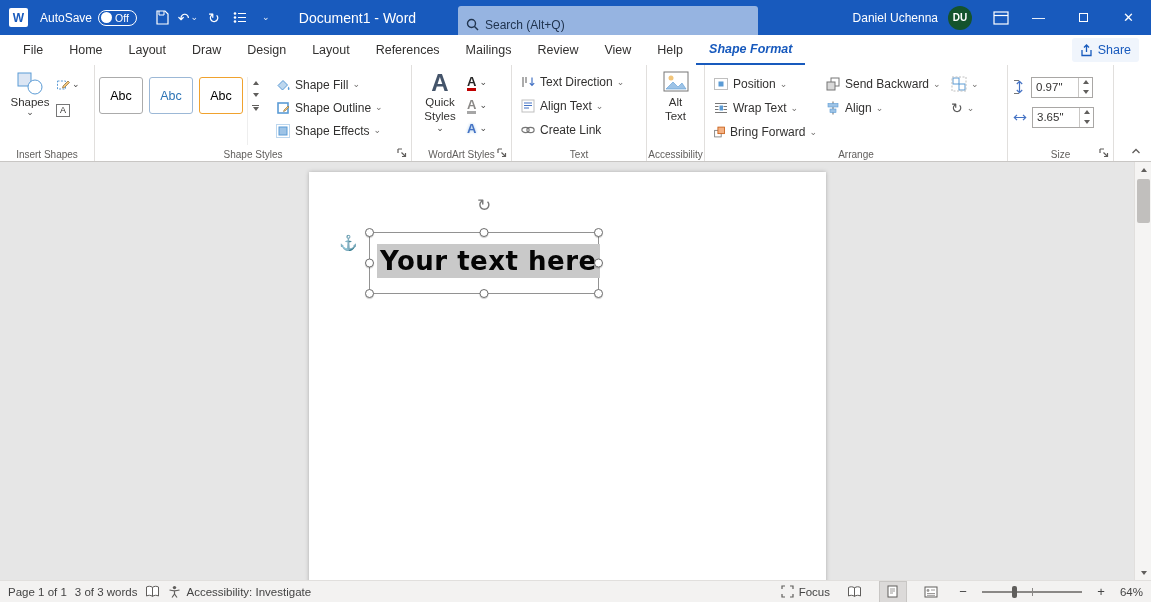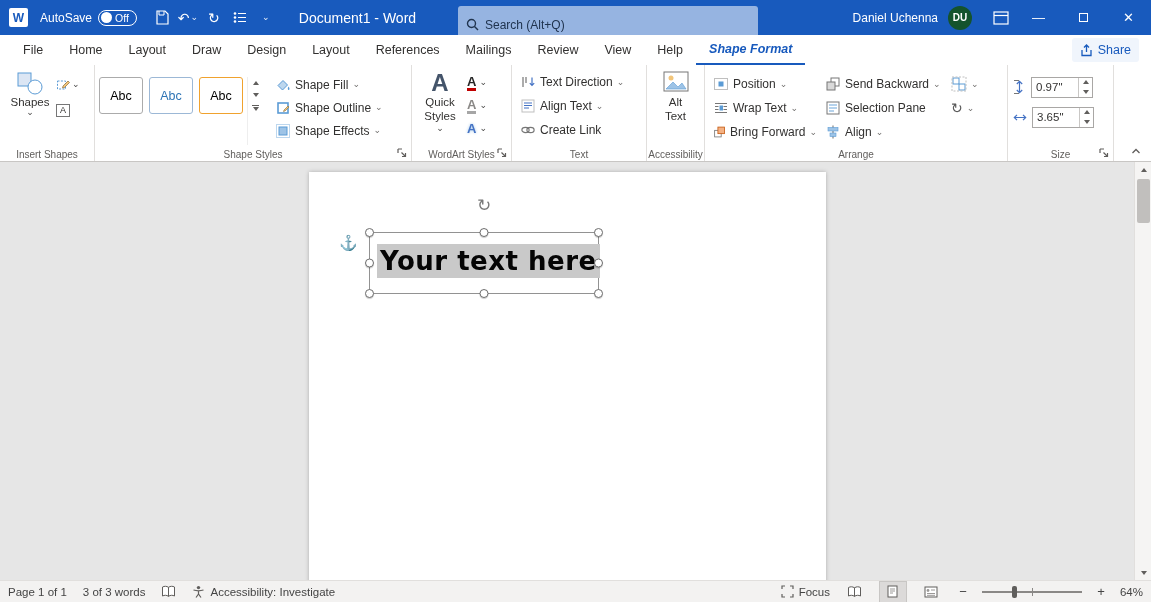--- a/index.html
+++ b/index.html
@@ -107,21 +107,21 @@
   .textbox { position:absolute; left:60px; top:60px; width:230px; height:62px; border:1.5px solid #929292; }
   .tb-text { position:absolute; left:7px; top:11px; font-family:"DejaVu Sans", sans-serif; font-weight:800; font-size:26px; letter-spacing:.5px; color:#050505; background:#c9c9c9; padding:2px 3px; white-space:nowrap; }
   .handle { position:absolute; width:9px; height:9px; border:1px solid #6e6e6e; border-radius:50%; background:#fff; box-shadow:0 1px 1px rgba(0,0,0,.2); }
   .rot-handle { position:absolute; left:50%; top:-36px; transform:translateX(-50%); font-size:17px; color:#7a7a7a; line-height:1; }
   .anchor { position:absolute; left:30px; top:62px; font-size:15px; color:#1f6fc5; }
   .vscroll { position:absolute; right:0; top:0; width:17px; height:100%; background:#f5f4f3; border-left:1px solid #e1dfdd; }
   .vs-arrow { position:absolute; left:0; width:17px; height:15px; display:grid; place-items:center; }
   .vs-thumb { position:absolute; left:2px; top:17px; width:13px; height:44px; background:#c1bfbd; border-radius:2px; }
 
   
-  .statusbar { height:22px; background:#f3f2f1; border-top:1px solid #e1dfdd; display:flex; align-items:center; font-size:11.5px; color:#444; padding:0 8px; gap:16px; flex:none; }
+  .statusbar { height:22px; background:#f3f2f1; border-top:1px solid #e1dfdd; display:flex; align-items:center; font-size:11.5px; color:#444; padding:0 8px; gap:8px; flex:none; }
   .sb-item { display:flex; align-items:center; gap:5px; white-space:nowrap; cursor:default; }
   .sb-right { margin-left:auto; display:flex; align-items:center; gap:12px; }
   .view-ico { width:26px; height:20px; display:grid; place-items:center; }
   .view-ico.active { background:#dcdad9; outline:1px solid #c8c6c4; }
   .zoom-track { position:relative; width:100px; height:14px; }
   .zoom-line { position:absolute; top:6.5px; left:0; right:0; height:1.5px; background:#8a8886; }
   .zoom-notch { position:absolute; top:3px; left:50%; width:1.5px; height:8px; background:#8a8886; }
   .zoom-thumb { position:absolute; top:1px; left:30px; width:5px; height:12px; background:#605e5c; border-radius:2px; }
   .zoom-pm { font-size:13px; color:#444; width:14px; text-align:center; }
   svg { display:block; }
@@ -398,27 +398,20 @@
         <div class="sbtn">
           <svg width="16" height="16" viewBox="0 0 16 16">
               <rect x="6" y="2" width="8" height="8" fill="#fff" stroke="#767676"></rect>
               <rect x="2" y="6" width="8" height="8" fill="#d9d9d9" stroke="#767676"></rect>
             </svg>
           <span>Send Backward</span>
           <span class="chev">⌄</span>
         </div>
         <div class="sbtn">
           <svg width="16" height="16" viewBox="0 0 16 16">
-              <rect x="2" y="2" width="12" height="12" fill="#fff" stroke="#767676"></rect>
-              <path d="M4 5 h8 M4 8 h8 M4 11 h5" stroke="#9dc3e6" stroke-width="1.3"></path>
-            </svg>
-          <span>Selection Pane</span>
-        </div>
-        <div class="sbtn">
-          <svg width="16" height="16" viewBox="0 0 16 16">
               <path d="M8 1.5 v13" stroke="#767676" stroke-width="1.1"></path>
               <rect x="3" y="3.5" width="10" height="3.5" fill="#9dc3e6" stroke="#5b9bd5" stroke-width=".6"></rect>
               <rect x="5" y="9" width="6" height="3.5" fill="#9dc3e6" stroke="#5b9bd5" stroke-width=".6"></rect>
             </svg>
           <span>Align</span>
           <span class="chev">⌄</span>
         </div>
       </div>
       <div class="arr-col arr-c3">
         <div class="sbtn">

